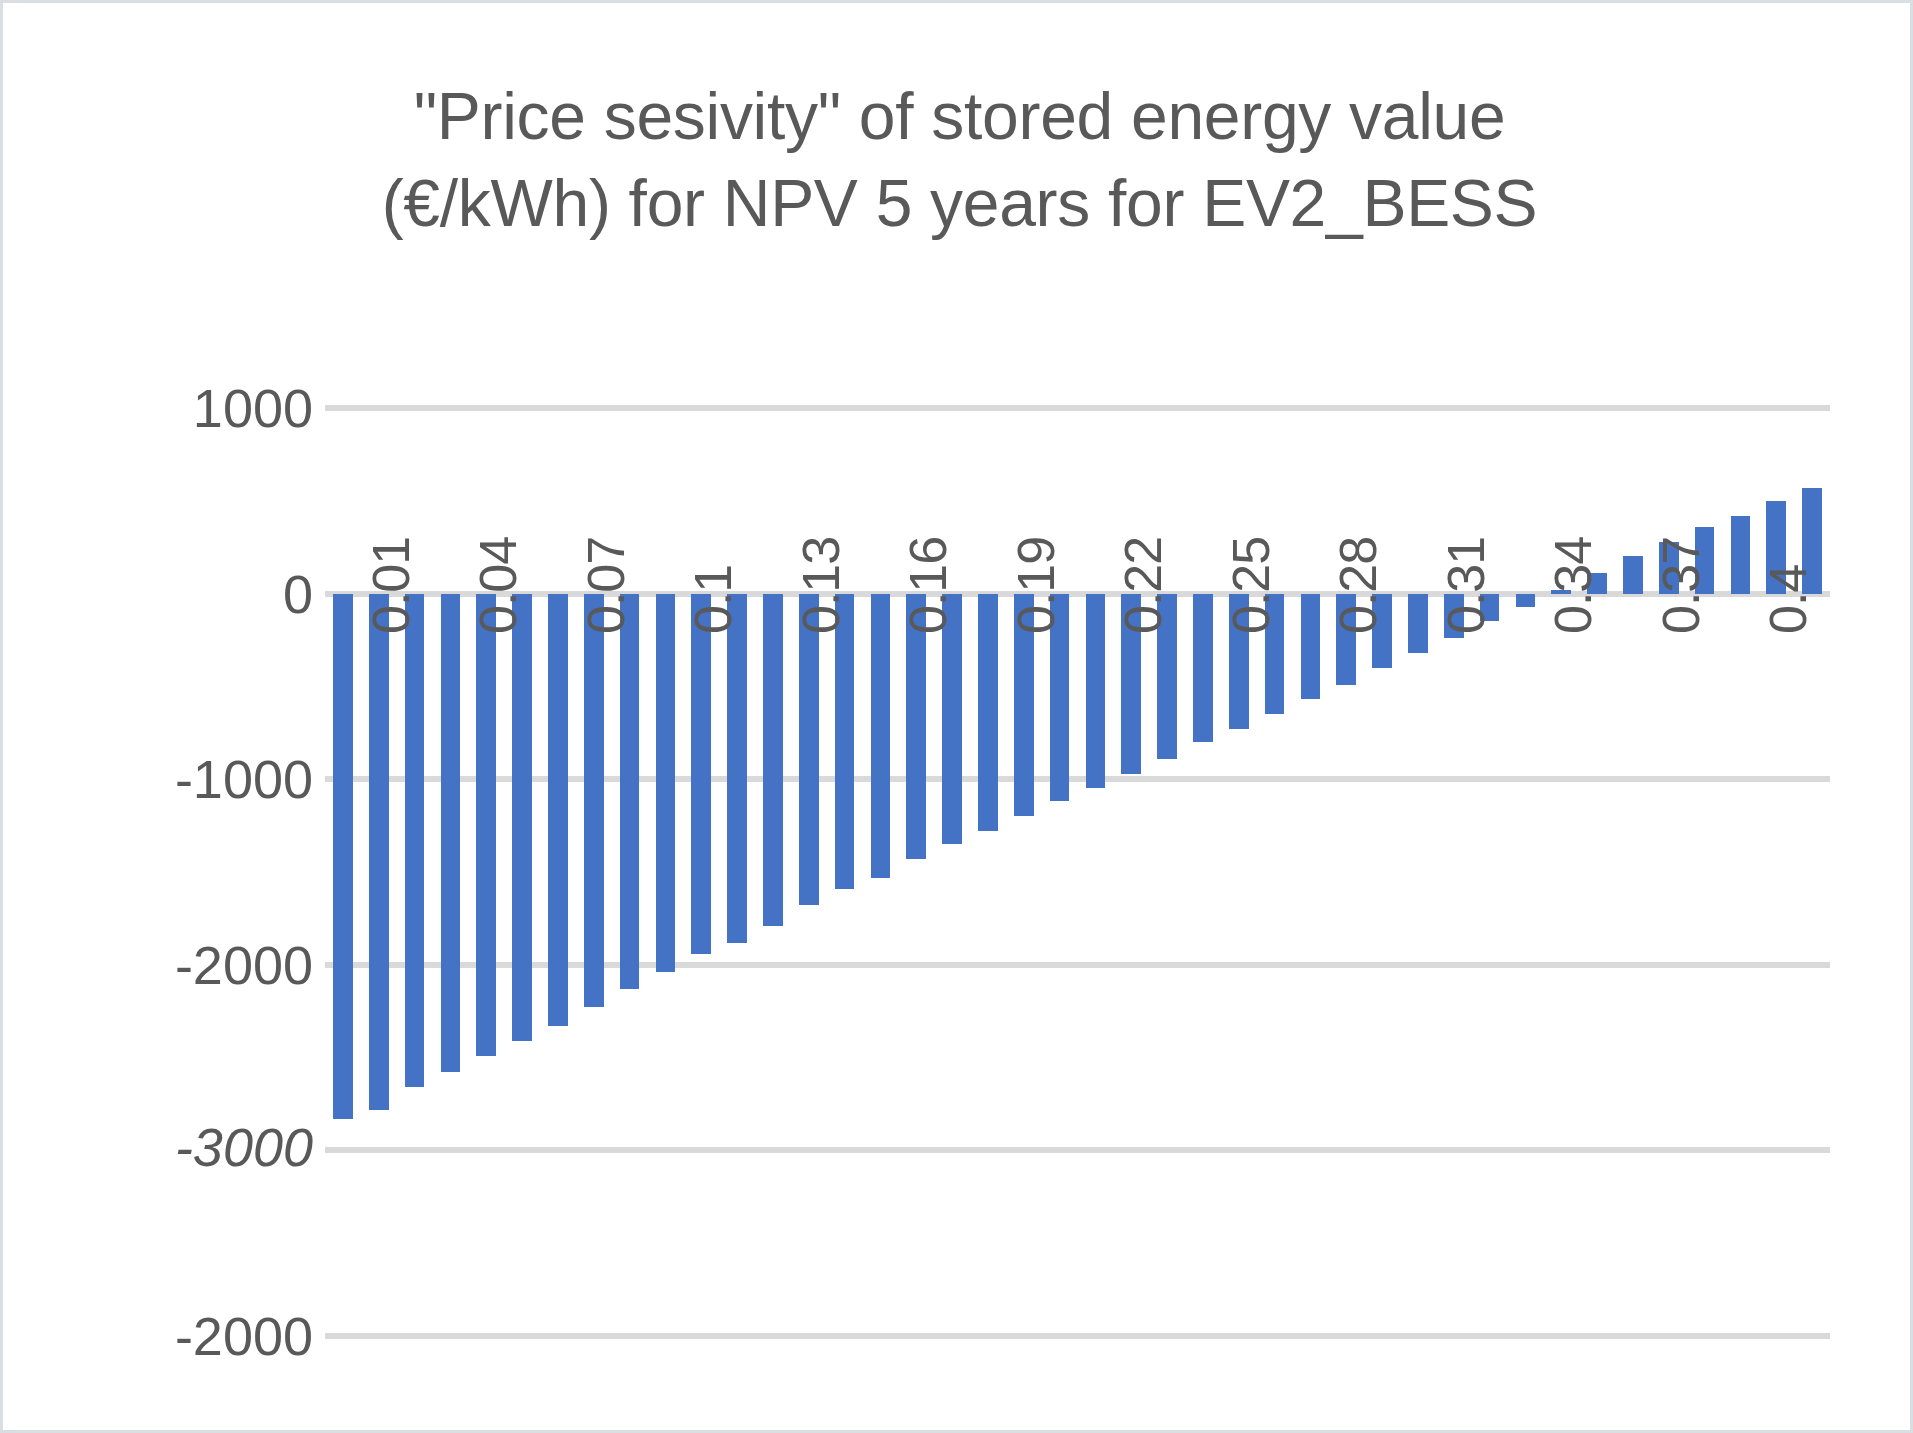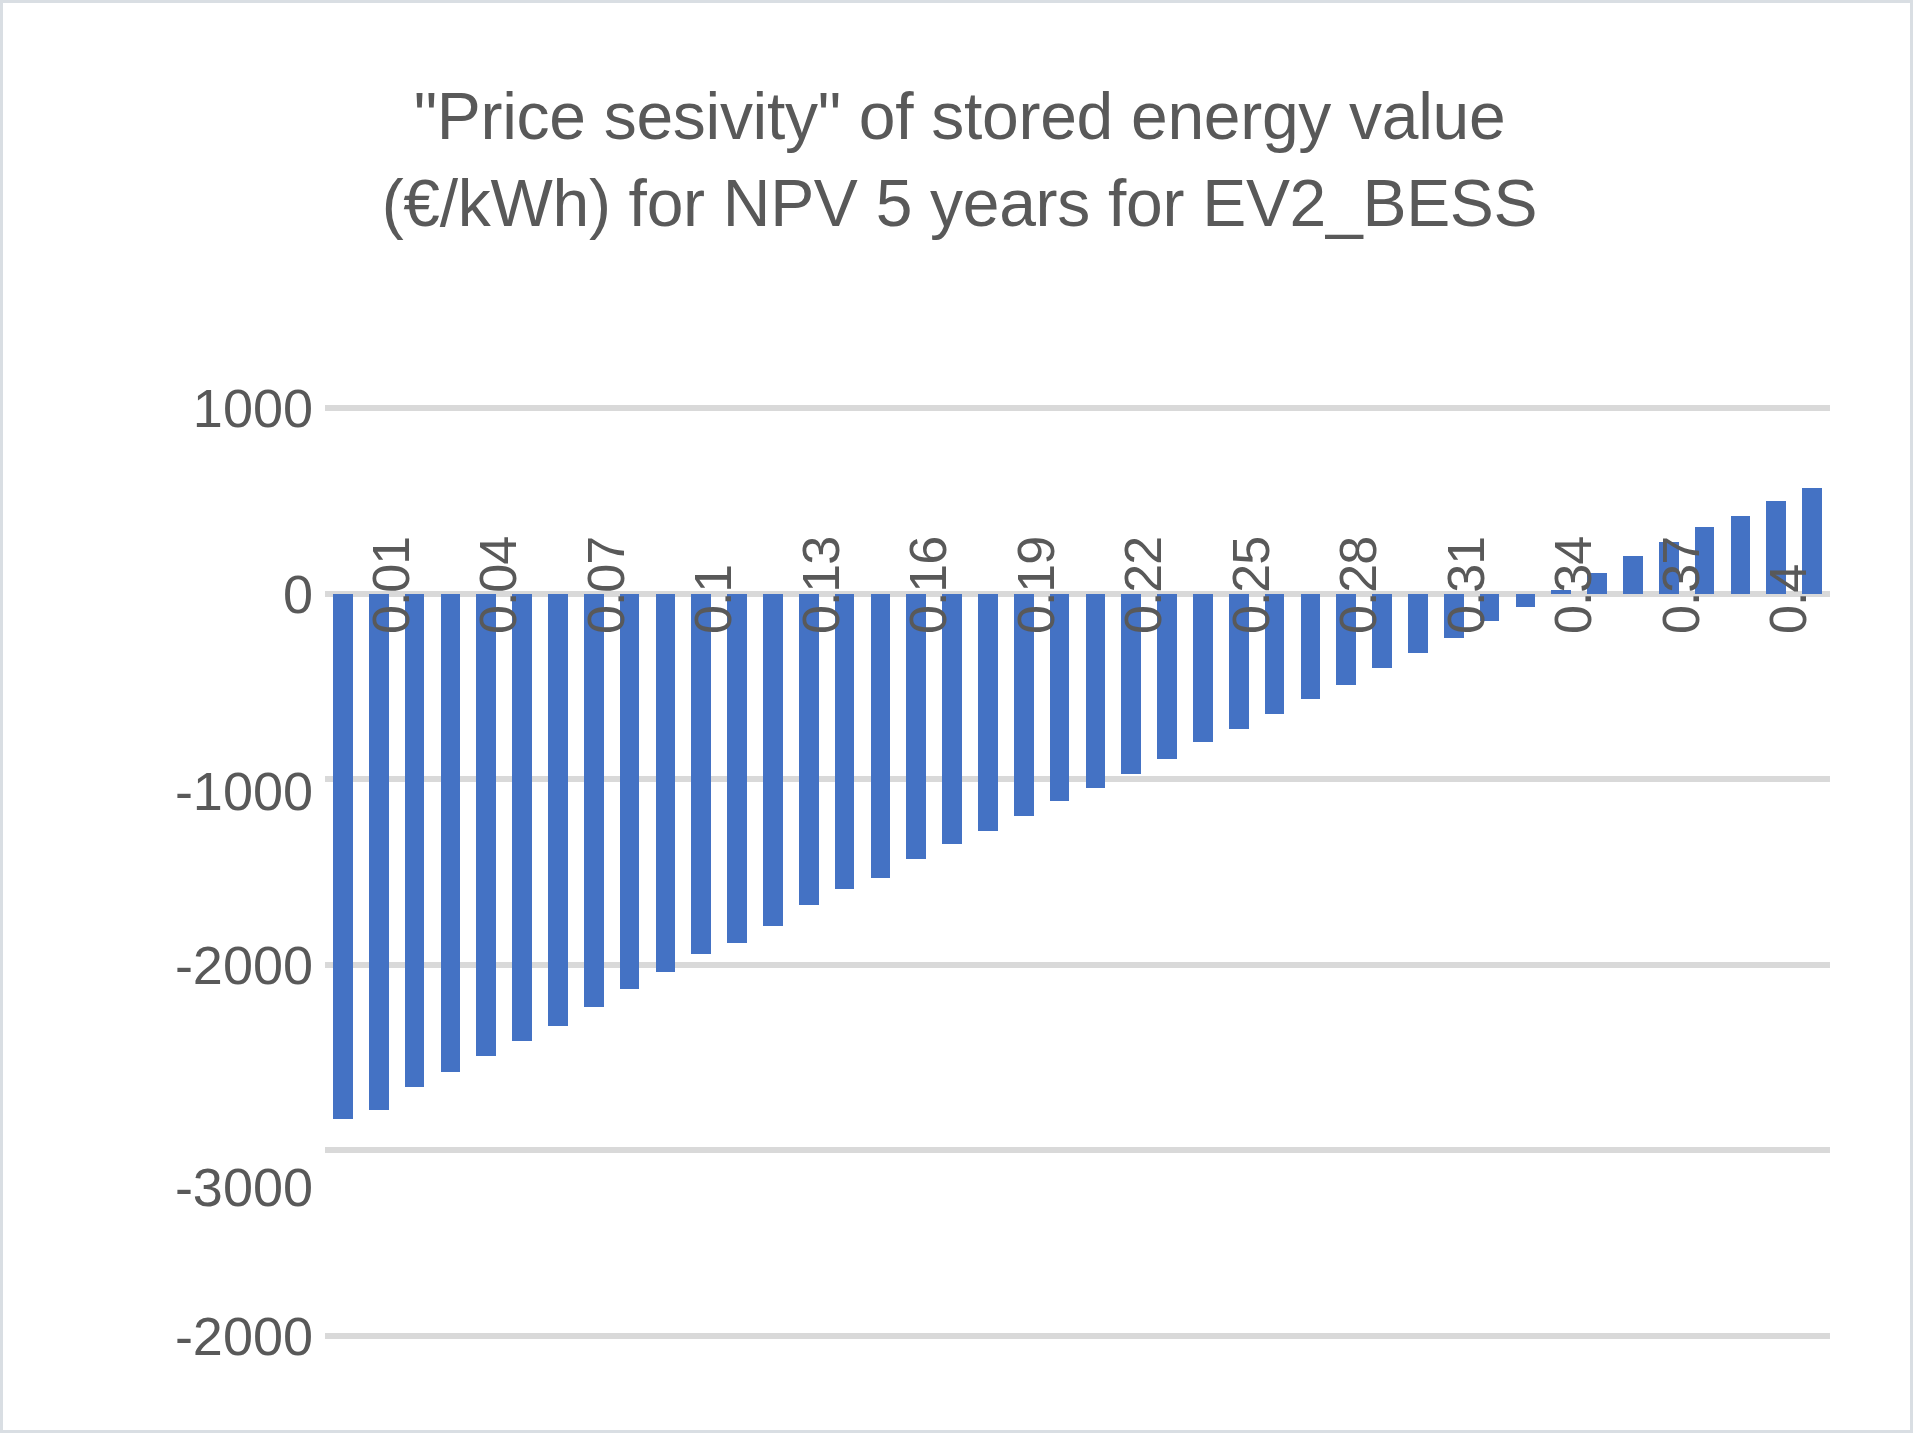--- a/index.html
+++ b/index.html
@@ -100,23 +100,23 @@
 <body>
 
 <div id="chart-frame">
 
   <div id="chart-title">"Price sesivity" of stored energy value
 (€/kWh) for NPV 5 years for EV2_BESS</div>
 
   <div id="y-axis-labels">
       <div class="y-tick-label" style="top: 0px;">1000</div>
       <div class="y-tick-label" style="top: 185.6px;">0</div>
-      <div class="y-tick-label" style="top: 371.2px; margin-top: 12px;">-1000</div>
+      <div class="y-tick-label" style="top: 371.2px;">-1000</div>
       <div class="y-tick-label" style="top: 556.8px;">-2000</div>
-      <div class="y-tick-label" style="top: 779px;">-3000</div>
+      <div class="y-tick-label" style="top: 739px; font-style: italic;">-3000</div>
       <div class="y-tick-label" style="top: 928px;">-2000</div>
     </div>
 
   <div id="plot-area">
     <div id="gridlines-layer">
         <div class="gridline" style="top: -3px;"></div>
         <div class="gridline" style="top: 182.6px;"></div>
         <div class="gridline" style="top: 368.2px;"></div>
         <div class="gridline" style="top: 553.8px;"></div>
         <div class="gridline" style="top: 739.4px;"></div>

